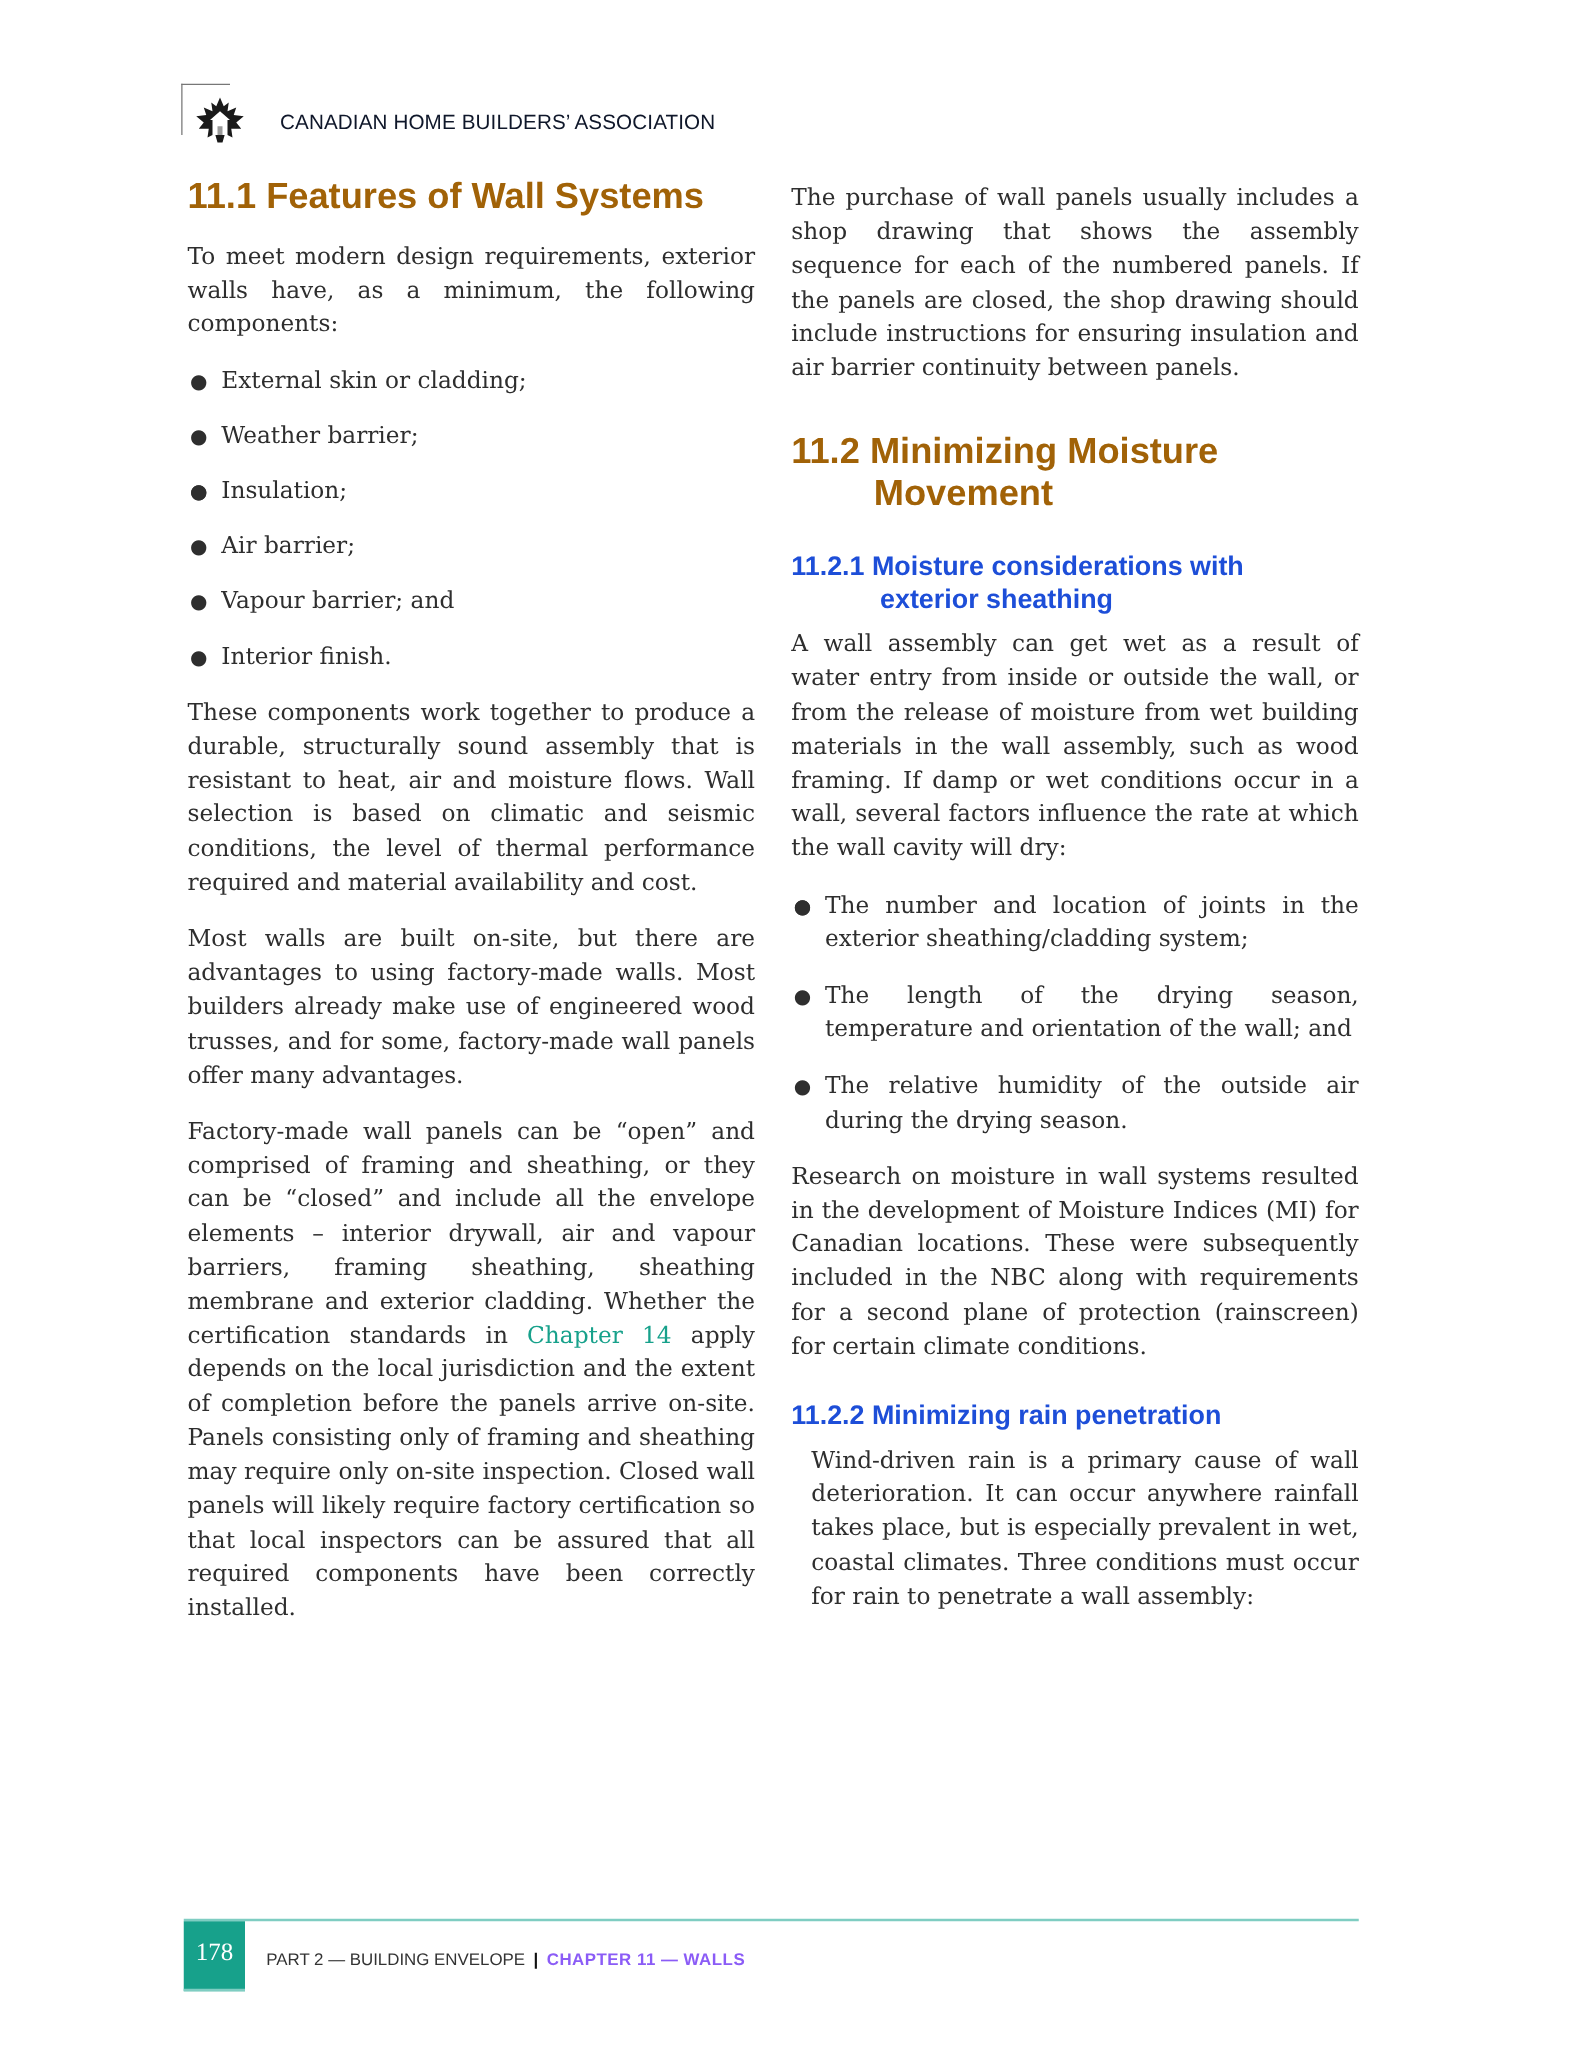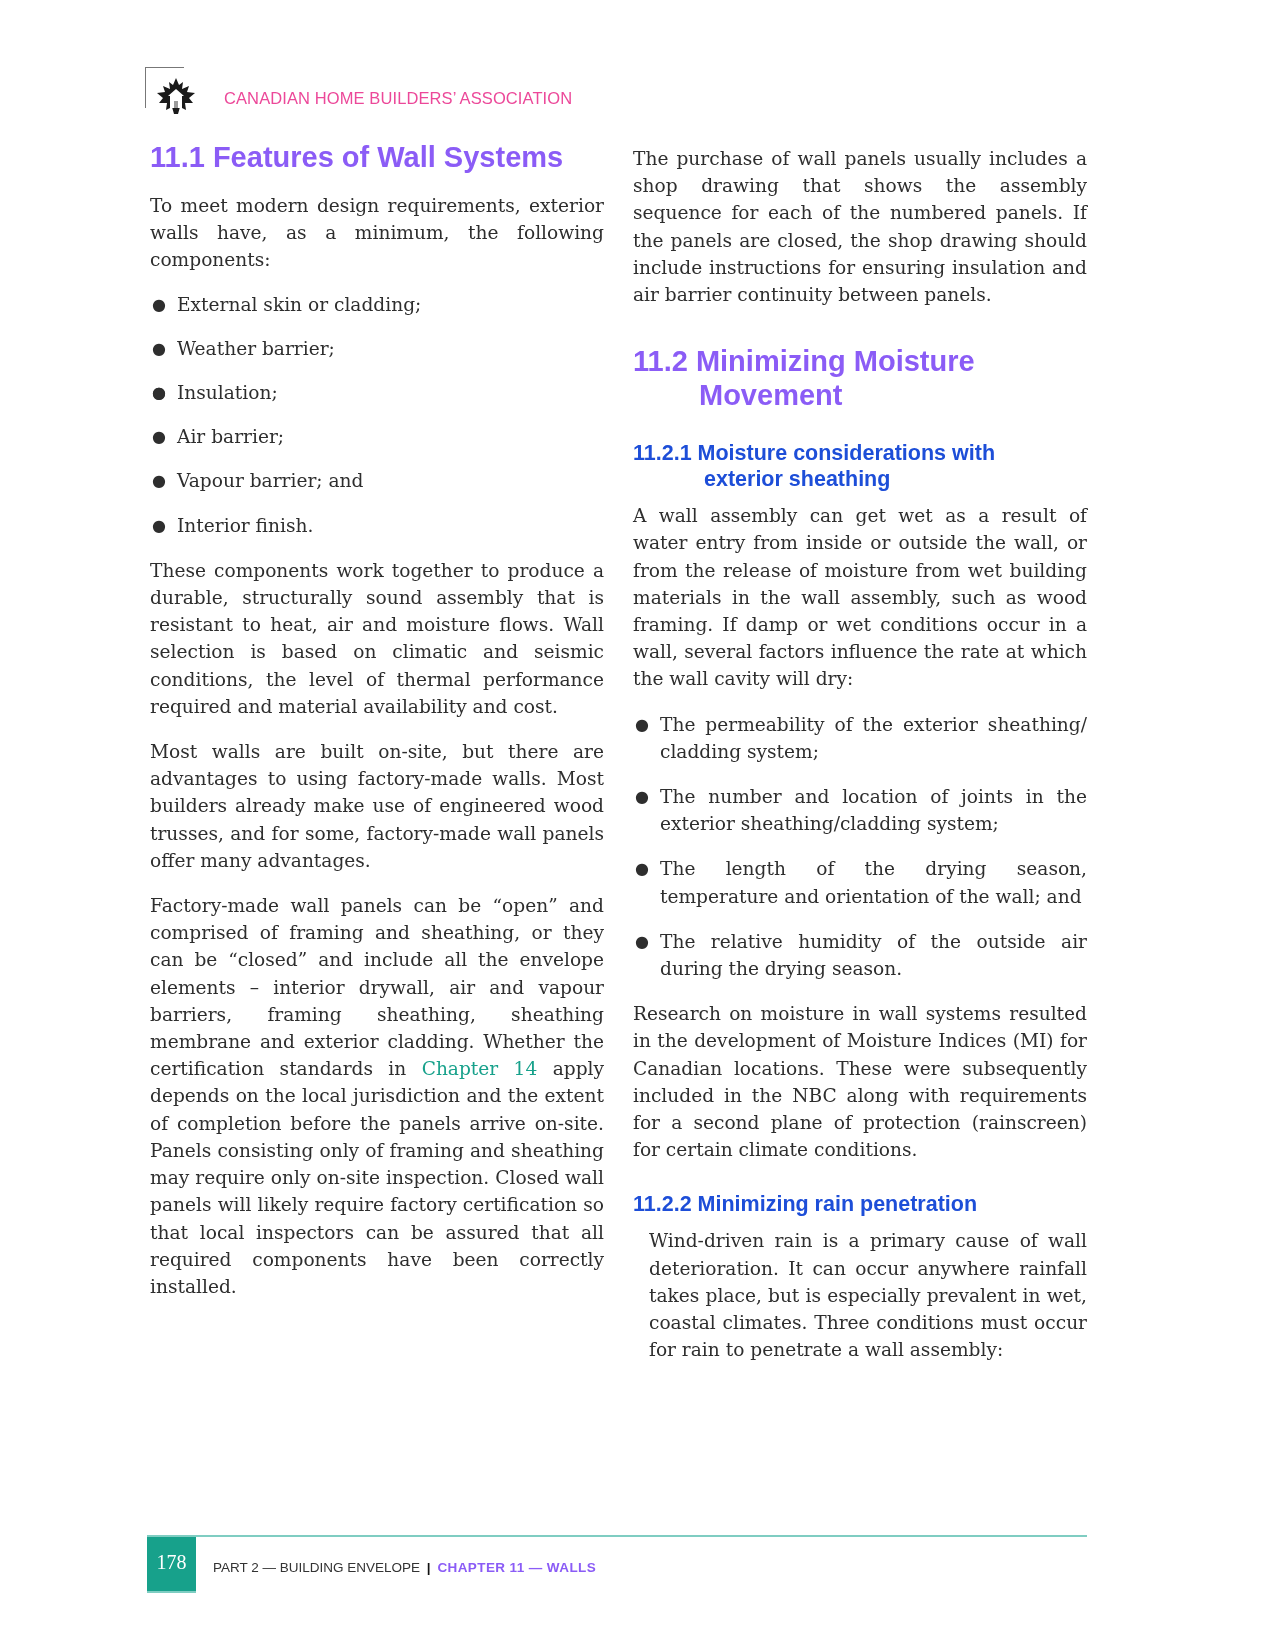--- a/index.html
+++ b/index.html
@@ -2,29 +2,29 @@
 <html><head>
   <meta charset="utf-8">
   <style>
     html, body { margin: 0; padding: 0; background: #ffffff; }
     body { width: 1275px; height: 1650px; position: relative; overflow: hidden; color: #2a2a2a; }
 
     .logo { position: absolute; left: 145px; top: 67px; width: 58px; height: 52px; }
     .logo .bracket { position: absolute; left: 0; top: 0; width: 38px; height: 40px; border-left: 1.5px solid #777; border-top: 1.5px solid #777; }
     .logo svg { position: absolute; left: 8px; top: 9px; }
 
-    .org-name { position: absolute; left: 224px; top: 89px; font-family: "Liberation Sans", sans-serif; font-size: 16.5px; color: #ec4899; letter-spacing: 0.1px; }
+    .org-name { position: absolute; left: 224px; top: 89px; font-family: "Liberation Sans", sans-serif; font-size: 16.5px; color: #0f172a; letter-spacing: 0.1px; }
 
     .col { position: absolute; width: 454px; font-family: "DejaVu Serif", serif; font-size: 18.6px; line-height: 27.2px; color: #2e2e2e; }
     .col-left { left: 150px; top: 140px; }
     .col-right { left: 633px; top: 145px; }
 
     .justify { text-align: justify; text-align-last: left; }
 
-    h1.sec { font-family: "Liberation Sans", sans-serif; font-weight: bold; color: #8b5cf6; font-size: 29px; line-height: 34px; margin: 0; }
+    h1.sec { font-family: "Liberation Sans", sans-serif; font-weight: bold; color: #a16207; font-size: 29px; line-height: 34px; margin: 0; }
     h1.sec .num { display: inline-block; }
     h1.sec .cont { display: block; padding-left: 66px; }
 
     h2.sub { font-family: "Liberation Sans", sans-serif; font-weight: bold; color: #1d4ed8; font-size: 21.5px; line-height: 26px; margin: 0; }
     h2.sub .cont { display: block; padding-left: 71px; }
 
     p { margin: 0; }
 
     ul.bul { list-style: none; margin: 0; padding: 0; }
     ul.bul li { position: relative; padding-left: 27px; }
@@ -86,21 +86,21 @@
 
   <h2 class="sub" style="margin-top:28px;">
     <span>11.2.1</span>
     <span>Moisture considerations with</span>
     <span class="cont">exterior sheathing</span>
   </h2>
 
   <p class="justify" style="margin-top:10px;">A wall assembly can get wet as a result of water entry from inside or outside the wall, or from the release of moisture from wet building materials in the wall assembly, such as wood framing. If damp or wet conditions occur in a wall, several factors influence the rate at which the wall cavity will dry:</p>
 
   <ul class="bul" style="margin-top:18px;">
-    <li class="justify" style="margin-bottom:18px;"><span class="dot">●</span><span>The permeability of the exterior sheathing/ cladding system;</span></li>
+    <li class="justify" style="margin-bottom:18px;"><span class="dot">●</span></li>
     <li class="justify" style="margin-bottom:18px;"><span class="dot">●</span><span>The number and location of joints in the exterior sheathing/cladding system;</span></li>
     <li class="justify" style="margin-bottom:18px;"><span class="dot">●</span><span>The length of the drying season, temperature and orientation of the wall; and</span></li>
     <li class="justify"><span class="dot">●</span><span>The relative humidity of the outside air during the drying season.</span></li>
   </ul>
 
   <p class="justify" style="margin-top:18px;">Research on moisture in wall systems resulted in the development of Moisture Indices (MI) for Canadian locations. These were subsequently included in the NBC along with requirements for a second plane of protection (rainscreen) for certain climate conditions.</p>
 
   <h2 class="sub" style="margin-top:28px;">
     <span>11.2.2</span>
     <span>Minimizing rain penetration</span>

